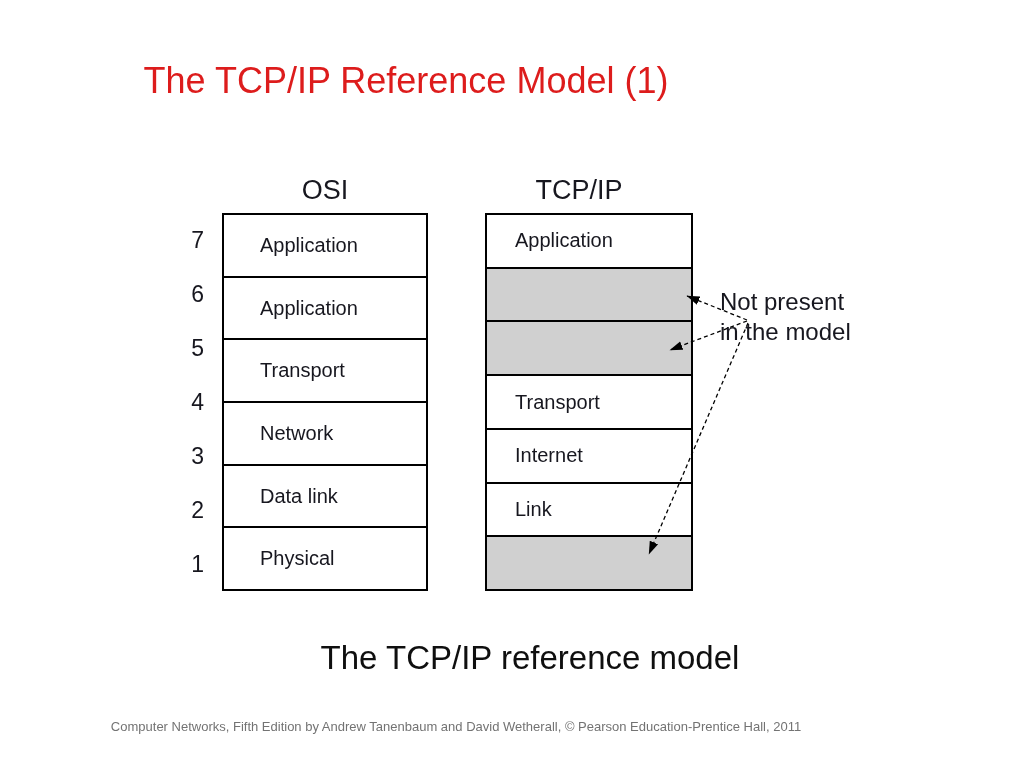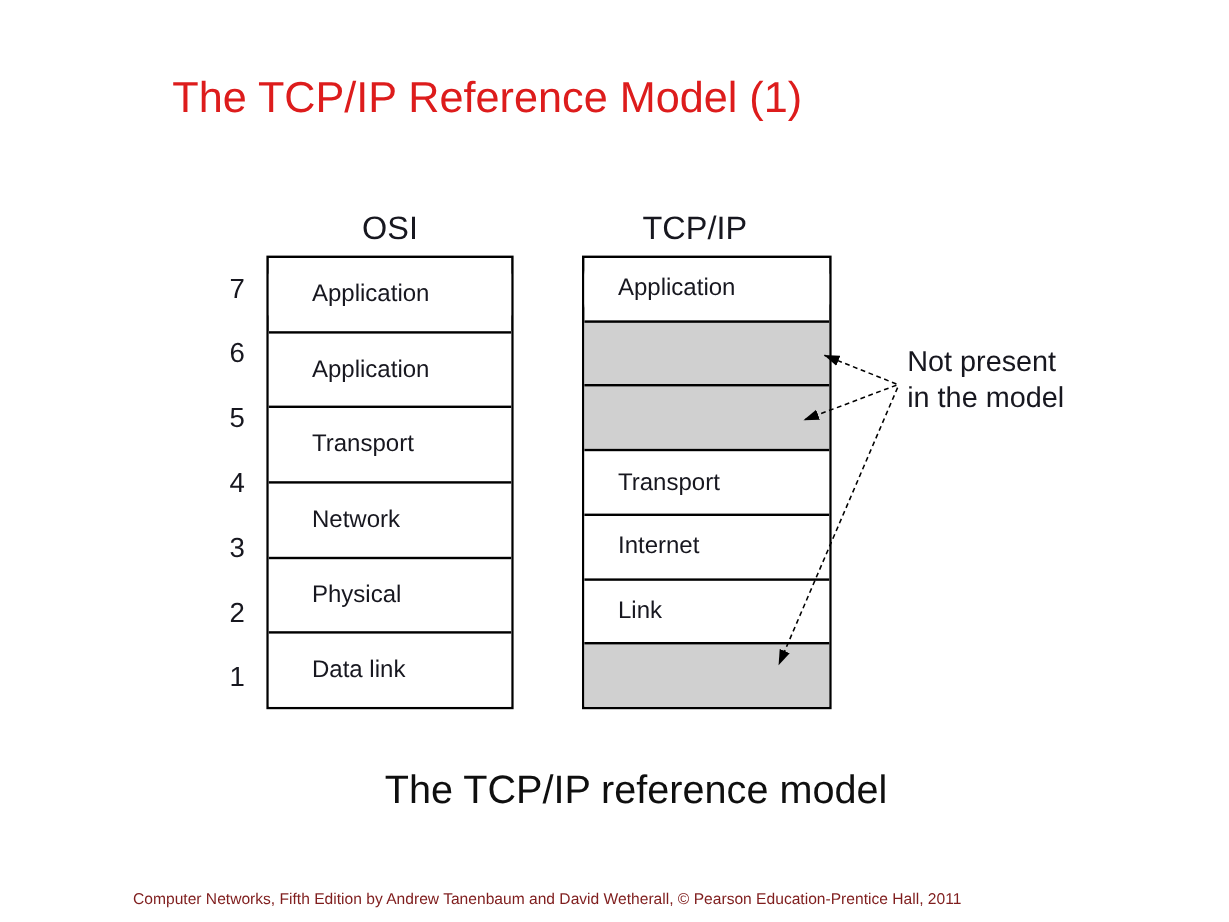--- a/index.html
+++ b/index.html
@@ -72,39 +72,39 @@
   }
   .tcpip-stack .layer-label { padding-left: 28px; }
 
   .arrows {
     position: absolute; left: 0; top: 0;
     width: 1024px; height: 768px;
     pointer-events: none;
   }
   .not-present {
     position: absolute;
-    left: 756px; top: 287px;
+    left: 720px; top: 287px;
     font-size: 24px; line-height: 30px;
     color: #17171f;
     white-space: nowrap;
   }
   .caption {
     position: absolute;
     top: 638px; left: 18px; width: 1024px;
     text-align: center;
     font-size: 33px; line-height: 40px;
     color: #0f0f0f;
     white-space: nowrap;
   }
   .footer {
     position: absolute;
-    top: 741px; left: 0; width: 912px;
+    top: 719px; left: 0; width: 912px;
     text-align: center;
     font-size: 13px; line-height: 16px;
-    color: #7f1d1d;
+    color: #737373;
     white-space: nowrap;
   }
 </style>
 </head>
 <body>
 
 <div class="slide">
 
   <h1 class="title">The TCP/IP Reference Model (1)</h1>
 
@@ -130,24 +130,24 @@
         <div class="layer-row">
           <span class="layer-label">Application</span>
         </div>
         <div class="layer-row">
           <span class="layer-label">Transport</span>
         </div>
         <div class="layer-row">
           <span class="layer-label">Network</span>
         </div>
         <div class="layer-row">
-          <span class="layer-label">Physical</span>
+          <span class="layer-label">Data link</span>
         </div>
         <div class="layer-row">
-          <span class="layer-label">Data link</span>
+          <span class="layer-label">Physical</span>
         </div>
       </div>
     <div class="stack tcpip-stack">
         <div class="layer-row">
           <span class="layer-label">Application</span>
         </div>
         <div class="layer-row grey"></div>
         <div class="layer-row grey"></div>
         <div class="layer-row">
           <span class="layer-label">Transport</span>

